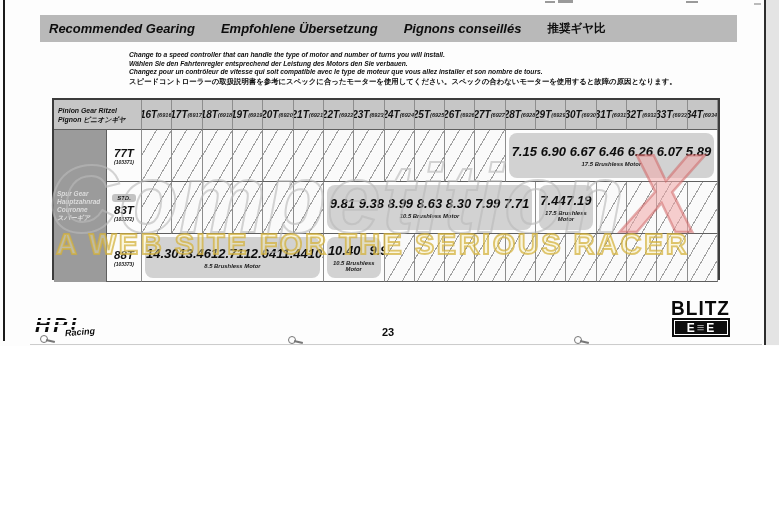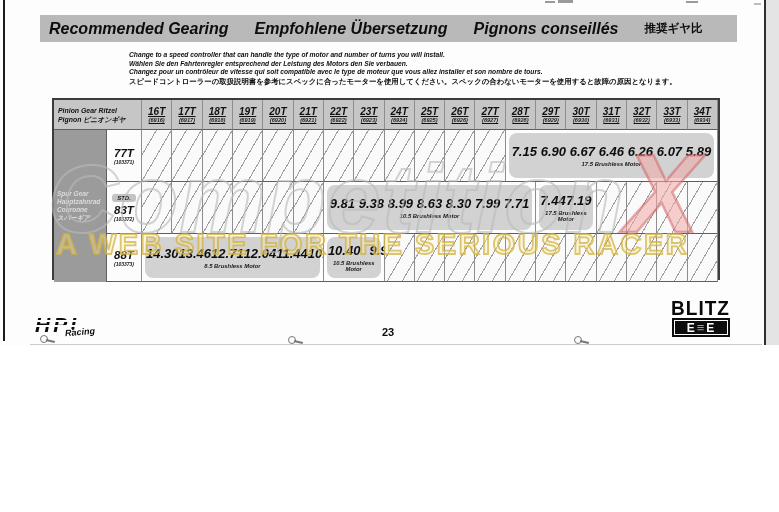--- a/index.html
+++ b/index.html
@@ -7,32 +7,32 @@
   body { width:779px; height:512px; font-family:"Liberation Sans",sans-serif; position:relative; overflow:hidden; color:#111; }
 
   .scan { position:absolute; left:0; top:0; width:779px; height:346px; background:#fdfdfd; }
   .edge-left  { position:absolute; left:3px; top:0; width:2px; height:341px; background:#1b1b1b; }
   .edge-right { position:absolute; left:764px; top:0; width:2px; height:345px; background:#2e2e2e; }
   .gutter-right { position:absolute; left:766px; top:0; width:13px; height:345px; background:#e4e4e4; }
   .smudge { position:absolute; background:#9a9a9a; }
 
   .title-band { position:absolute; left:40px; top:15px; width:697px; height:27px; background:#b9b9b9;
     display:flex; align-items:center; gap:26px; padding-left:9px; }
-  .title-band .t  { font-style:italic; font-weight:bold; font-size:16px; color:#0d0d0d; white-space:nowrap; }
+  .title-band .t  { font-style:italic; font-weight:bold; font-size:13px; color:#0d0d0d; white-space:nowrap; }
   .title-band .ja { font-style:normal; font-weight:bold; font-size:11.5px; }
 
   .notes { position:absolute; left:129px; top:51px; width:540px; }
   .note { font-size:6.7px; font-weight:bold; font-style:italic; line-height:8.6px; color:#0d0d0d; white-space:nowrap; }
   .note.ja { font-style:normal; font-size:7.4px; margin-top:1px; }
 
   .gear-table { position:absolute; left:52px; top:98px; width:668px; height:182px;
     display:grid; grid-template-columns:53px 35px repeat(19,1fr); grid-template-rows:30px 52px 52px 48px;
     border:2px solid #3c3c3c; background:#fff; }
   .cell { border-right:1px solid #8d8d8d; border-bottom:1px solid #5f5f5f; min-width:0; overflow:hidden; }
-  .hdr { background:#c6c6c6; display:flex; flex-direction:column; align-items:center; justify-content:center;text-decoration:underline; }
+  .hdr { background:#c6c6c6; display:flex; align-items:center; justify-content:center; }
   .hdr .t { font-size:10px; font-weight:bold; font-style:italic; line-height:11px; }
   .hdr .p { font-size:5.6px; font-weight:bold; font-style:italic; color:#1d1d1d; }
   .corner { grid-column:1/3; grid-row:1; background:#c6c6c6; padding:5px 4px; display:flex; flex-direction:column; justify-content:center; }
   .corner div { font-size:6.9px; font-weight:bold; font-style:italic; line-height:9px; white-space:nowrap; }
   .spanel { grid-column:1; grid-row:2/5; background:#9b9b9b; display:flex; flex-direction:column; justify-content:center; padding-left:3px; border-right:1px solid #5f5f5f; }
   .spanel div { font-size:6.5px; font-weight:bold; font-style:italic; color:#dcdcdc; line-height:8.2px; white-space:nowrap; }
   .slabel { background:#fcfcfc; display:flex; flex-direction:column; align-items:center; justify-content:center; }
   .slabel .t { font-size:11.5px; font-weight:bold; font-style:italic; line-height:12px; }
   .slabel .p { font-size:5px; font-weight:bold; font-style:italic; }
   .std { font-size:6px; font-weight:bold; font-style:italic; background:#c3c3c3; border-radius:3px; padding:1px 5px; margin-bottom:2px; color:#1d1d1d; }

